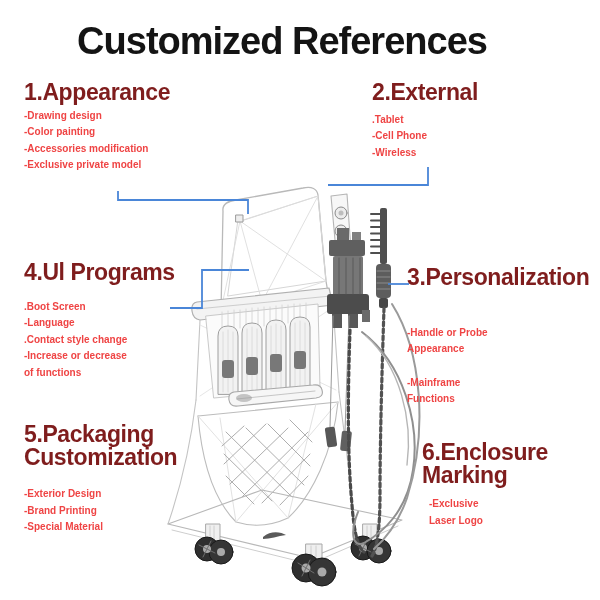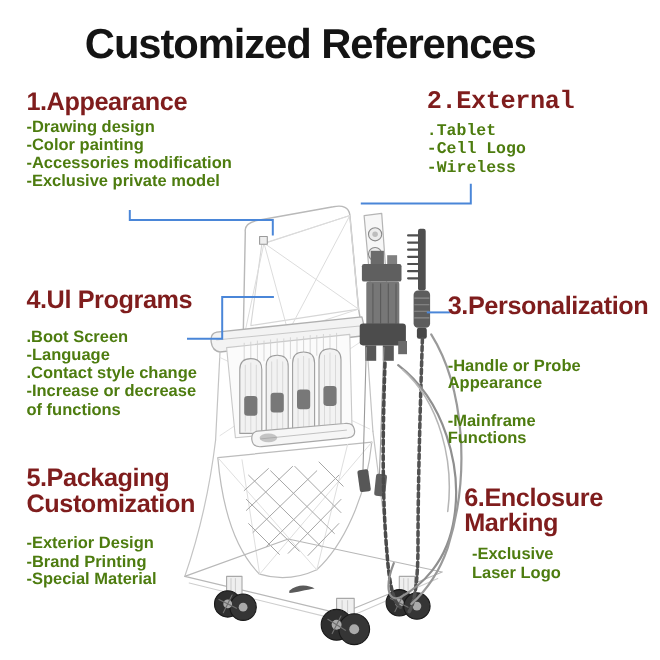--- a/index.html
+++ b/index.html
@@ -13,24 +13,24 @@
   .page-title{
     position:absolute;top:22px;left:0;width:564px;margin:0;
     text-align:center;font-size:38px;font-weight:800;letter-spacing:-1px;
     color:#141414;line-height:1;
   }
   .sec{position:absolute;}
   .sec h2{
     margin:0;font-size:23px;font-weight:800;letter-spacing:-0.4px;
     line-height:22.5px;white-space:pre-line;color:#7f1d1d;
   }
-  .sec .items{font-size:15px;font-weight:700;line-height:16.5px;color:#4d7c0f;}
+  .sec .items{font-size:10px;font-weight:700;line-height:16.5px;color:#ef4444;}
   .sec .items .item{white-space:pre-line;}
   .s1{left:24px;top:81px;}   .s1 .items{margin-top:4px;}
-  .s2{left:388px;top:81px;font-family:Liberation Mono, monospace;}  .s2 .items{margin-top:8px;}
+  .s2{left:372px;top:81px;}  .s2 .items{margin-top:8px;}
   .s3{left:407px;top:266px;} .s3 .items{margin-top:36px;} .s3 .item{margin-bottom:17px;}
   .s4{left:24px;top:261px;}  .s4 .items{margin-top:15px;}
   .s5{left:24px;top:423px;}  .s5 .items{margin-top:18px;}
   .s6{left:406px;top:441px;margin-left:16px;} .s6 .items{margin-top:10px;padding-left:7px;}
   svg{display:block;}
 </style>
 </head>
 <body>
 
 <h1 class="page-title">Customized References</h1>
@@ -167,21 +167,21 @@
     <div class="item">-Color painting</div>
     <div class="item">-Accessories modification</div>
     <div class="item">-Exclusive private model</div>
   </div>
 </section>
 
 <section class="sec s2">
   <h2>2.External</h2>
   <div class="items">
     <div class="item">.Tablet</div>
-    <div class="item">-Cell Logo</div>
+    <div class="item">-Cell Phone</div>
     <div class="item">-Wireless</div>
   </div>
 </section>
 
 <section class="sec s3">
   <h2>3.Personalization</h2>
   <div class="items">
     <div class="item">-Handle or Probe
 Appearance</div>
     <div class="item">-Mainframe

